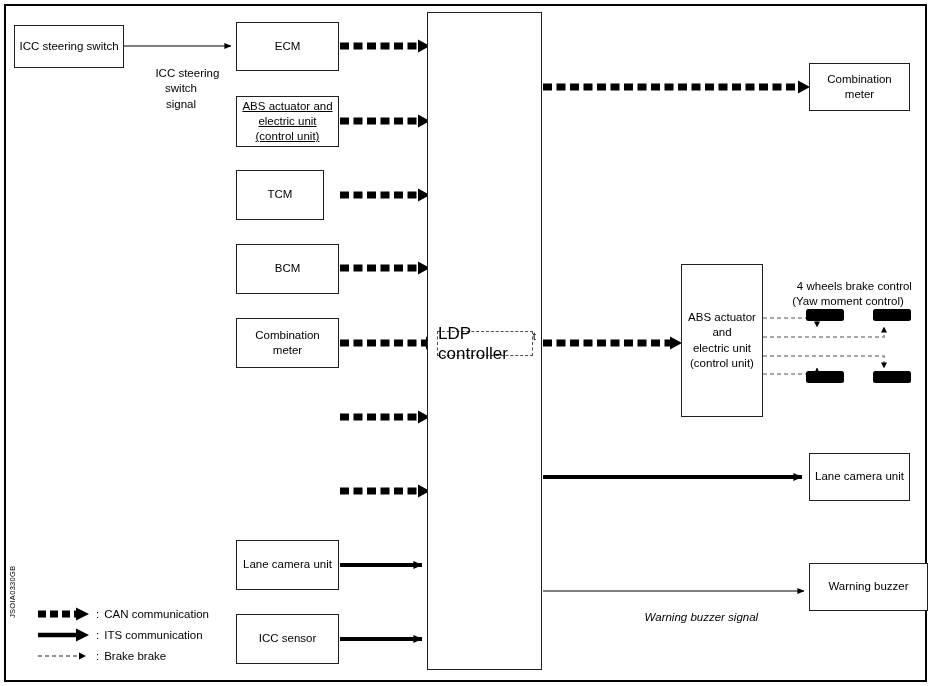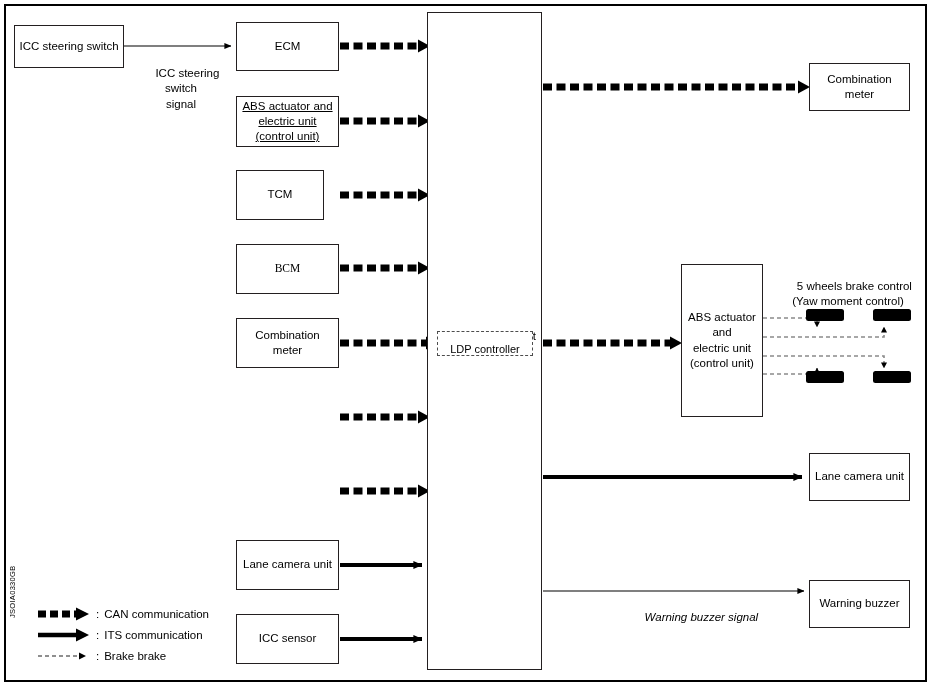--- a/index.html
+++ b/index.html
@@ -53,23 +53,23 @@
     border: 1px solid #231f20;
     background: #ffffff;
     z-index: 2;
   }
   .ldp-box {
     position: absolute;
     box-sizing: border-box;
     border: 1px dashed #4d4d4d;
     background: #ffffff;
     display: flex;
-    align-items: flex-end;
+    align-items: center;
     justify-content: center;
-    font-size: 11px;
+    font-size: 17px;
     z-index: 4;
   }
   .label {
     position: absolute;
     font-size: 11.5px;
     color: #000;
     text-align: center;
     line-height: 1.32;
     z-index: 4;
     white-space: pre;
@@ -194,21 +194,21 @@
   <div class="box" style="left:236px; top:96px; width:103px; height:51px;">
     <span style="white-space:pre-line;text-decoration:underline;">ABS actuator and
 electric unit
 (control unit)</span>
   </div>
 
   <div class="box" style="left:236px; top:170px; width:88px; height:50px;">
     <span style="white-space:pre-line;">TCM</span>
   </div>
 
-  <div class="box" style="left:236px; top:244px; width:103px; height:50px;font-family:Liberation Serif, serif;">
+  <div class="box" style="left:236px; top:244px; width:103px; height:50px;">
     <span style="white-space:pre-line;">BCM</span>
   </div>
 
   <div class="box" style="left:236px; top:318px; width:103px; height:50px;">
     <span style="white-space:pre-line;">Combination meter</span>
   </div>
 
 
 
   <div class="box" style="left:236px; top:540px; width:103px; height:50px;">
@@ -237,36 +237,36 @@
     <span style="white-space:pre-line;">ABS actuator
 and
 electric unit
 (control unit)</span>
   </div>
 
   <div class="box" style="left:809px; top:453px; width:101px; height:48px;">
     <span style="white-space:pre-line;">Lane camera unit</span>
   </div>
 
-  <div class="box" style="left:809px; top:580px; width:101px; height:48px;">
+  <div class="box" style="left:809px; top:563px; width:119px; height:48px;">
     <span style="white-space:pre-line;">Warning buzzer</span>
   </div>
 
   <div class="wheel" style="left:806px; top:309px; width:38px; height:12px;"></div>
   <div class="wheel" style="left:873px; top:309px; width:38px; height:12px;"></div>
   <div class="wheel" style="left:806px; top:371px; width:38px; height:12px;"></div>
   <div class="wheel" style="left:873px; top:371px; width:38px; height:12px;"></div>
 
   <div class="label" style="left:126px; top:51px; width:110px;">
     <span style="white-space:pre-line;">ICC steering switch
 signal</span>
   </div>
 
   <div class="label" style="left:768px; top:264px; width:160px;">
-    <span style="white-space:pre-line;">5 wheels brake control
+    <span style="white-space:pre-line;">4 wheels brake control
 (Yaw moment control)</span>
   </div>
 
   <div class="label" style="left:585px; top:595px; width:220px;">
     <span style="white-space:pre-line;font-style:italic;">Warning buzzer signal</span>
   </div>
 
   <div class="legend-row" style="left:38px; top:607px;">
     <span class="legend-sym">
       <svg width="52" height="14" viewBox="0 0 52 14" xmlns="http://www.w3.org/2000/svg">

